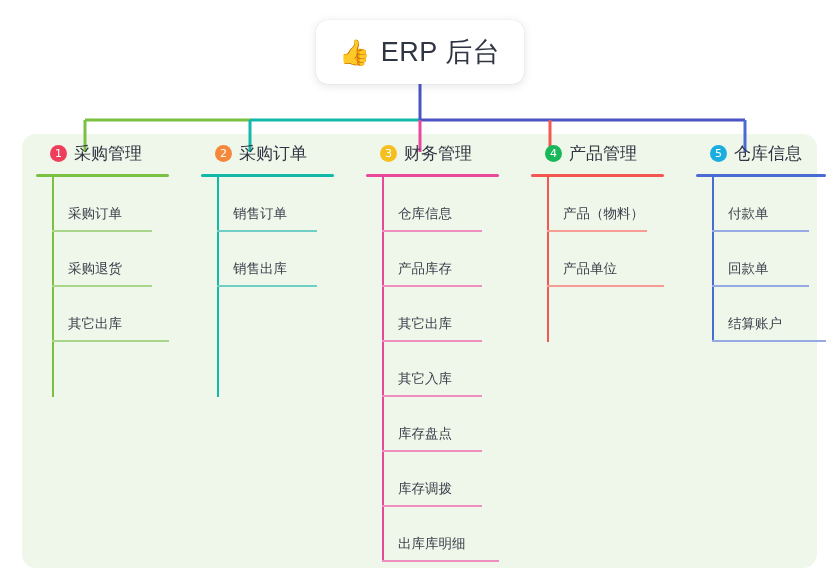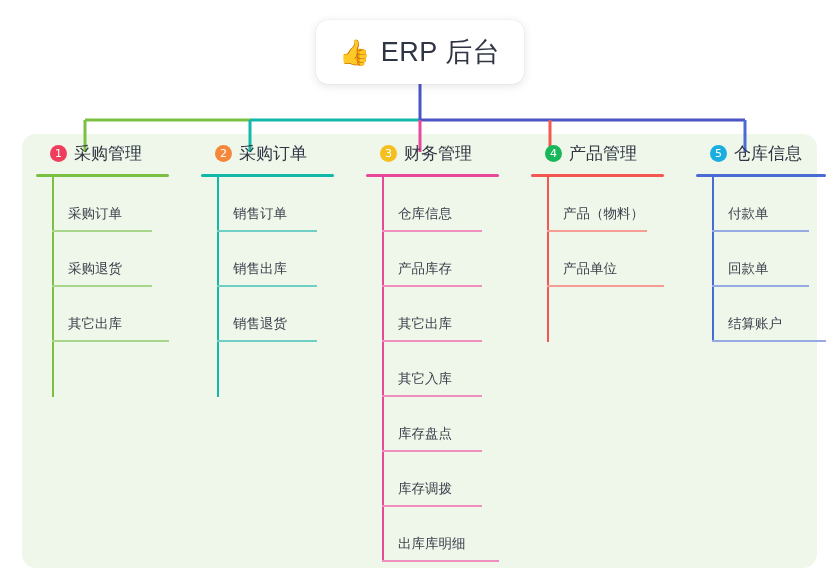--- a/index.html
+++ b/index.html
@@ -177,24 +177,20 @@
         <div class="col-body">
           <div class="trunk" style="background: rgb(18, 184, 168); height: 220px;"></div>
           <div class="item">
             <span class="item-label">销售订单</span>
             <div class="item-rule" style="background: rgb(111, 207, 198); width: 100px;"></div>
           </div>
           <div class="item">
             <span class="item-label">销售出库</span>
             <div class="item-rule" style="background: rgb(111, 207, 198); width: 100px;"></div>
           </div>
-          <div class="item">
-            <span class="item-label">销售退货</span>
-            <div class="item-rule" style="background: rgb(111, 207, 198); width: 100px;"></div>
-          </div>
         </div>
       </div>
       <div class="col" style="left: 344px; width: 133px;">
         <div class="col-head">
           <span class="badge" style="background: rgb(245, 191, 32);">3</span>
           <span class="col-title">财务管理</span>
         </div>
         <div class="col-rule" style="background: rgb(232, 71, 155); width: 133px;"></div>
         <div class="col-body">
           <div class="trunk" style="background: rgb(232, 71, 155); height: 385px;"></div>

